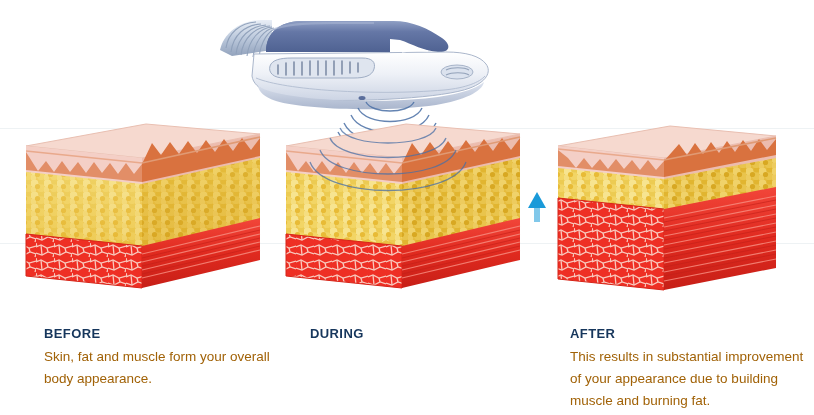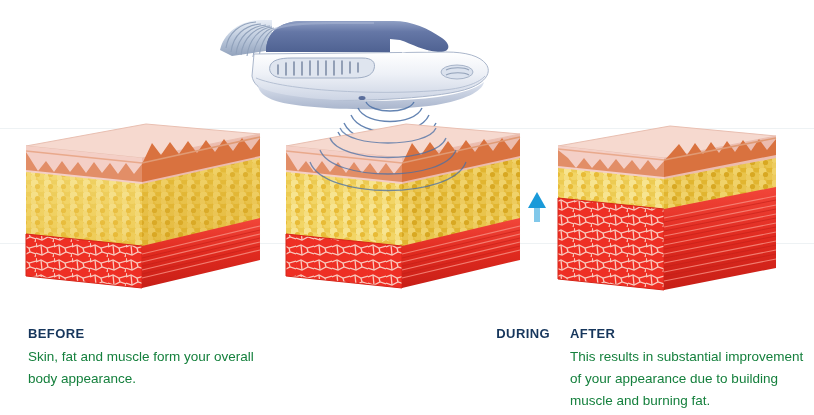--- a/index.html
+++ b/index.html
@@ -26,29 +26,29 @@
   #block-before{left:18px;top:108px;}
   #block-during{left:278px;top:108px;}
   #block-after{left:538px;top:108px;}
 
   
   .growth-arrow{position:absolute;left:525px;top:190px;width:24px;height:36px;}
   .growth-arrow svg{display:block;}
 
   
   .caption{position:absolute;top:327px;}
-  #caption-before{left:28px;width:240px;}
-  #caption-during{left:310px;width:240px;text-align:right;}
+  #caption-before{left:44px;width:240px;}
+  #caption-during{left:310px;width:240px;}
   #caption-after{left:570px;width:246px;}
   .cap-title{
     font-size:13px;font-weight:bold;letter-spacing:.4px;
     color:#16365c;margin:0 0 5px 0;line-height:1.1;
   }
   .cap-body{
-    font-size:13.5px;color:#15803d;line-height:1.62;margin:0;
+    font-size:13.5px;color:#a16207;line-height:1.62;margin:0;
     font-weight:400;
   }
   .faint-rule{
     position:absolute;height:1px;background:#eef2f4;
   }
 </style>
 </head>
 <body>
 
 <div id="stage">

